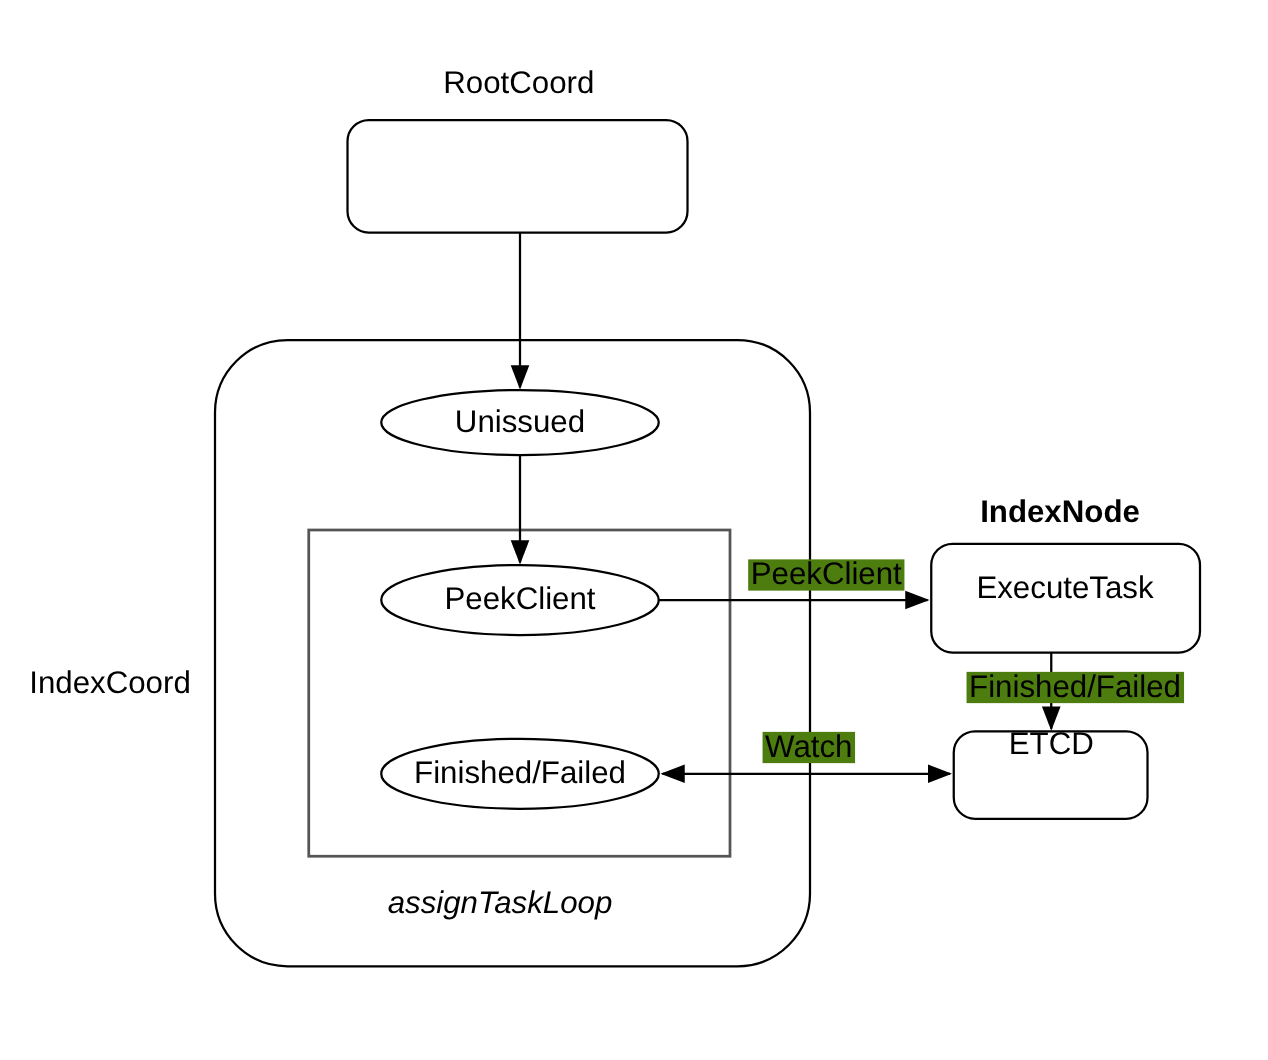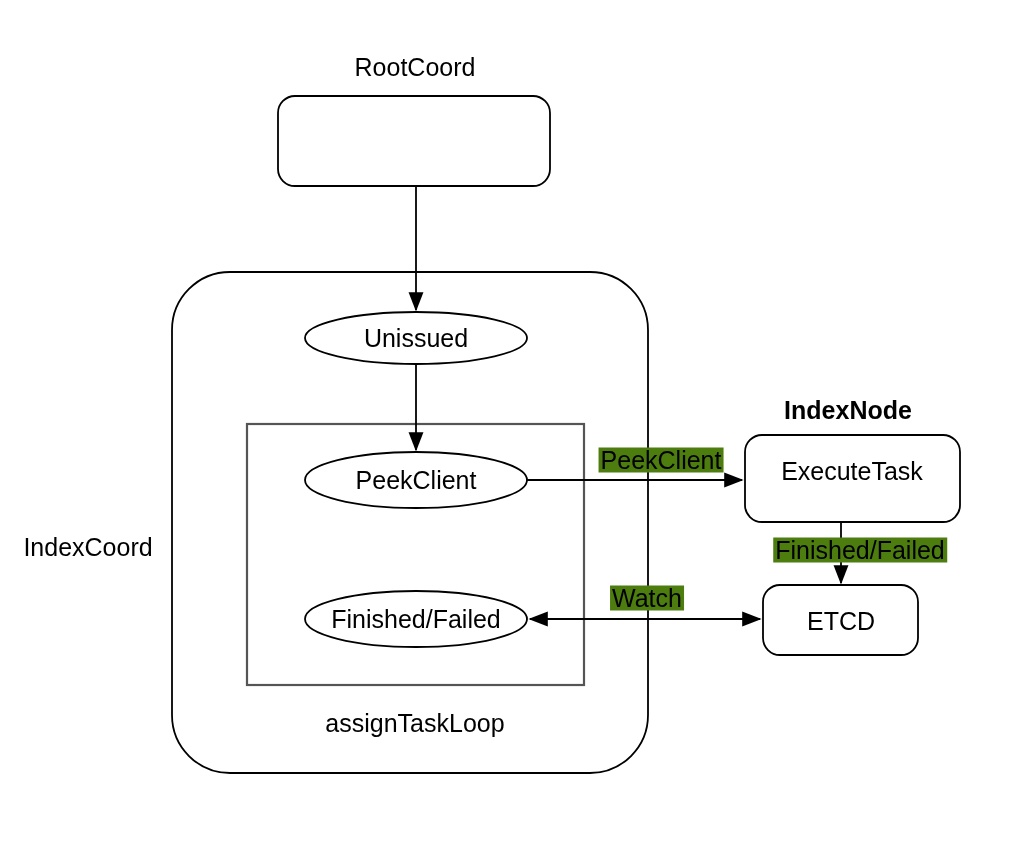--- a/index.html
+++ b/index.html
@@ -88,32 +88,32 @@
 
     <line x1="760" y1="619" x2="530" y2="619" stroke="#000000" stroke-width="1.8" marker-start="url(#arrow-start)" marker-end="url(#arrow-end)"></line>
   </svg>
 
   <div class="free-label" style="left:415px; top:67px;">RootCoord</div>
 
   <div class="free-label" style="left:848px; top:410px;font-weight:bold;">IndexNode</div>
 
   <div class="free-label" style="left:88px; top:523px;margin-top:24px;">IndexCoord</div>
 
-  <div class="free-label" style="left:415px; top:723px;">assignTaskLoop</div>
+  <div class="free-label" style="left:400px; top:723px;font-style:italic;">assignTaskLoop</div>
 
 
   <div class="node-label" style="left:416px; top:338px;">Unissued</div>
 
   <div class="node-label" style="left:416px; top:480px;">PeekClient</div>
 
   <div class="node-label" style="left:416px; top:619px;">Finished/Failed</div>
 
   <div class="node-label" style="left:852px; top:471px;">ExecuteTask</div>
 
-  <div class="node-label" style="left:841px; top:621px;text-align:center;">ETCD</div>
+  <div class="node-label" style="left:841px; top:596px;text-align:center;">ETCD</div>
 
   <div class="edge-label" style="left:661px; top:460px;">PeekClient</div>
 
   <div class="edge-label" style="left:860px; top:550px;">Finished/Failed</div>
 
   <div class="edge-label" style="left:647px; top:598px;">Watch</div>
 
 </div>
 
 </body></html>

